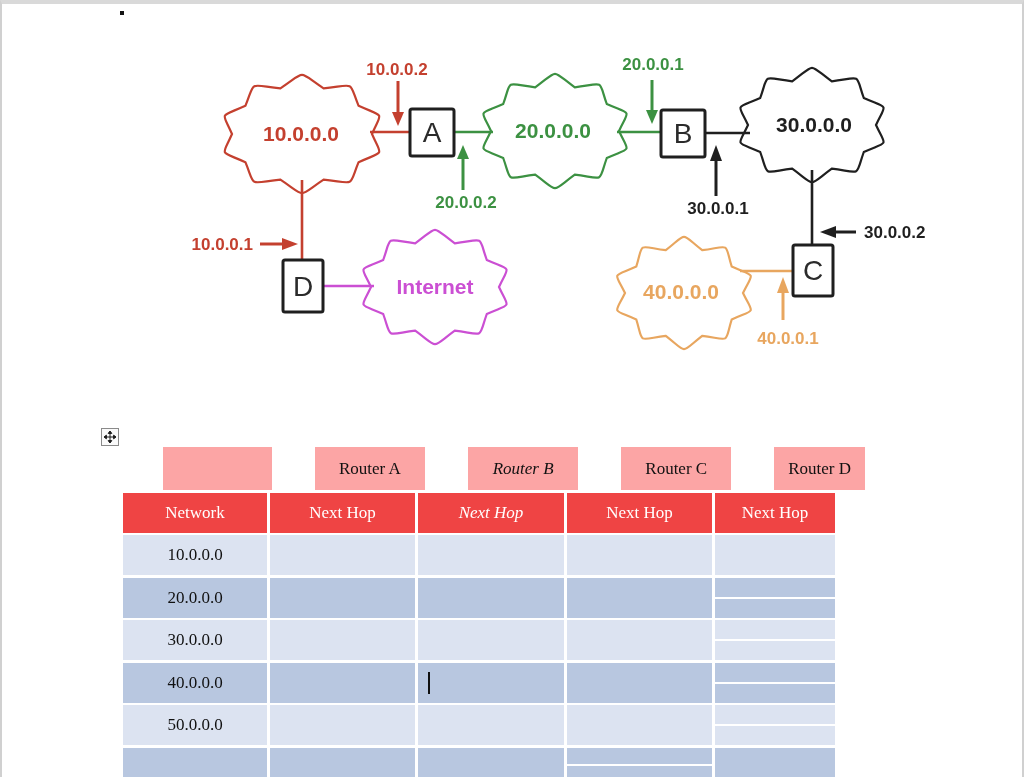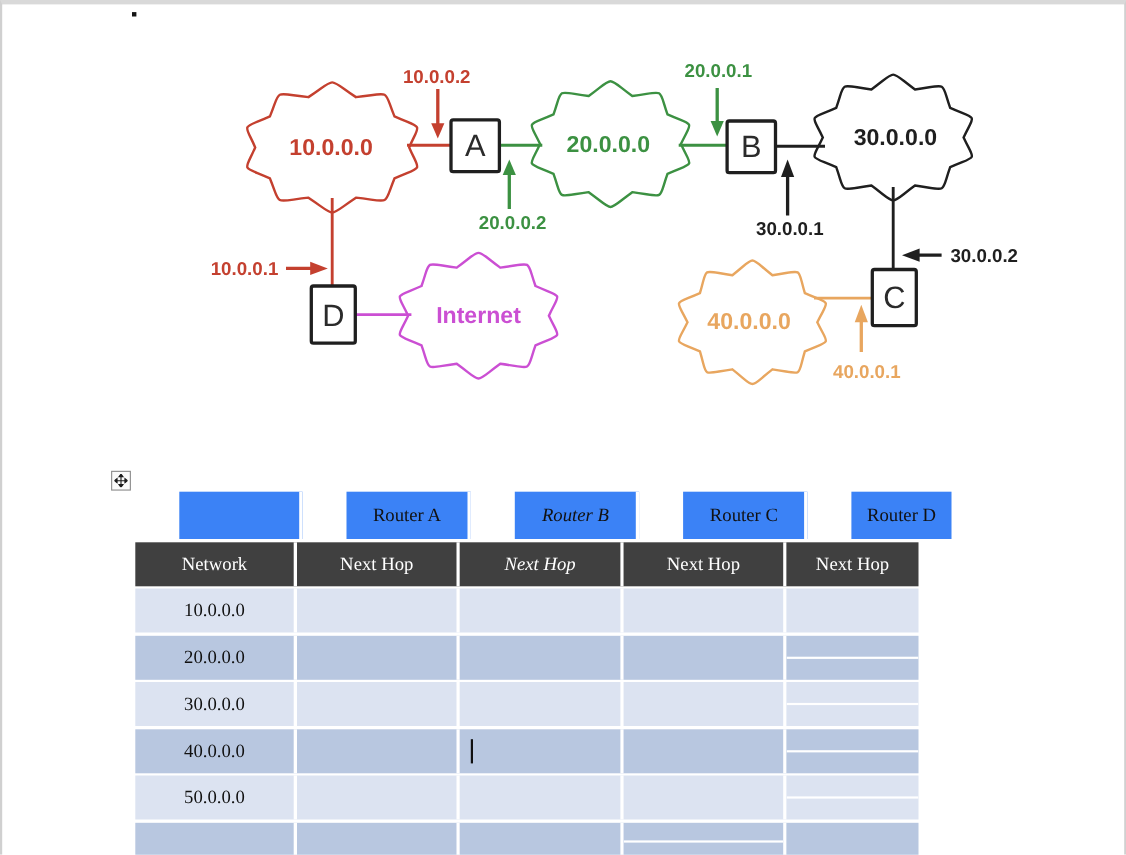--- a/index.html
+++ b/index.html
@@ -24,22 +24,22 @@
   .table-handle{position:absolute;left:99px;top:424px;width:18px;height:18px;background:#fafafa;
                 border:1px solid #8a8a8a;box-sizing:border-box;display:flex;align-items:center;justify-content:center;}
 
   
   .rtable{position:absolute;left:121px;top:443px;width:742px;
           font-family:"Liberation Serif",serif;font-size:17px;color:#111;}
   .trow{display:flex;margin-bottom:2.5px;}
   .tcell{box-sizing:border-box;text-align:center;overflow:hidden;}
   .tcell.gap{border-right:3px solid #ffffff;}
   .c0{width:147px;} .c1{width:148px;} .c2{width:149px;font-style:italic;} .c3{width:148px;font-family:Liberation Serif, serif;} .c4{width:120px;}
-  .hdr1 .tcell{background:#3b82f6;height:43px;line-height:43px;margin-left:40px;}
-  .hdr2 .tcell{background:#404040;color:#ffffff;height:40px;line-height:40px;}
+  .hdr1 .tcell{background:#fca5a5;height:43px;line-height:43px;margin-left:40px;}
+  .hdr2 .tcell{background:#ef4444;color:#ffffff;height:40px;line-height:40px;}
   .body-row .tcell{height:40px;line-height:40px;position:relative;}
   .row-light .tcell{background:#dce3f1;}
   .row-dark .tcell{background:#b8c7e0;}
   .row-last .tcell{height:35px;line-height:35px;}
   .split{display:flex;flex-direction:column;padding:0;}
   .split .sub{flex:1 1 50%;}
   .split .sub.top{border-bottom:2px solid #ffffff;}
   .caret{position:absolute;left:10px;top:9px;width:2px;height:22px;background:#101010;}
 </style>
 </head>

